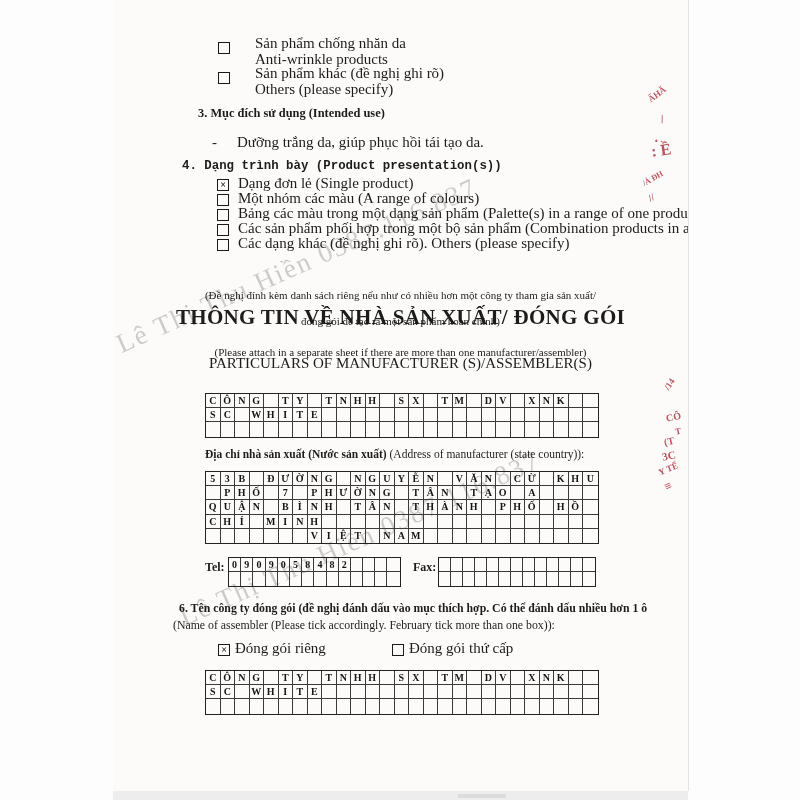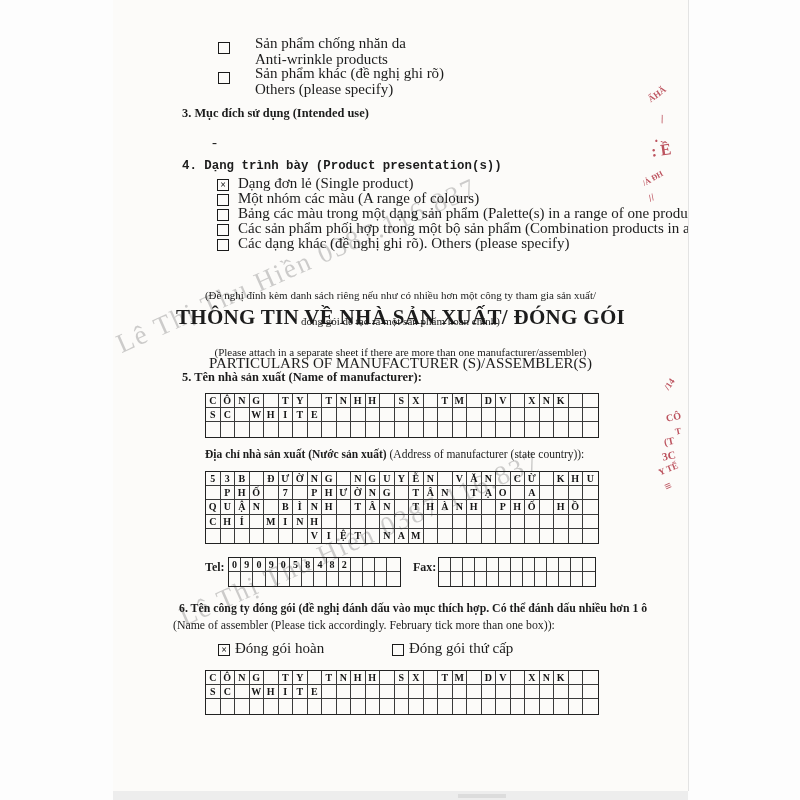--- a/index.html
+++ b/index.html
@@ -62,42 +62,42 @@
         <span class="stamp" style="left: 549px; top: 481px; font-size: 12px; transform: rotate(-24deg); color: rgb(178, 55, 69);">≡</span>
       </div>
 
     <span class="cb" style="left:105px;top:42px;"></span>
     <div class="abs txt" style="left:142px;top:36px;">Sản phẩm chống nhăn da</div>
     <div class="abs txt" style="left:142px;top:52px;">Anti-wrinkle products</div>
     <span class="cb" style="left:105px;top:72px;"></span>
     <div class="abs txt" style="left:142px;top:66px;">Sản phẩm khác (đề nghị ghi rõ)</div>
     <div class="abs txt" style="left:142px;top:82px;">Others (please specify)</div>
 
-    <div class="abs head" style="left:69px;top:106px;">3. Mục đích sử dụng (Intended use)</div>
+    <div class="abs head" style="left:85px;top:106px;">3. Mục đích sử dụng (Intended use)</div>
     <div class="abs txt" style="left:99px;top:135px;">-</div>
+    <div class="abs txt" style="left:124px;top:135px;">Dưỡng trắng da, giúp phục hồi tái tạo da.</div>
 
     <div class="abs head" style="left:69px;top:159px;font-family:Liberation Mono, monospace;">4. Dạng trình bày (Product presentation(s))</div>
     <span class="cb" style="left:104px;top:179px;">×</span>
     <div class="abs txt" style="left:125px;top:176px;">Dạng đơn lẻ (Single product)</div>
     <span class="cb" style="left:104px;top:194px;"></span>
     <div class="abs txt" style="left:125px;top:191px;">Một nhóm các màu (A range of colours)</div>
     <span class="cb" style="left:104px;top:209px;"></span>
     <div class="abs txt" style="left:125px;top:206px;">Bảng các màu trong một dạng sản phẩm (Palette(s) in a range of one product type)</div>
     <span class="cb" style="left:104px;top:224px;"></span>
     <div class="abs txt" style="left:125px;top:221px;">Các sản phẩm phối hợp trong một bộ sản phẩm (Combination products in a single kit)</div>
     <span class="cb" style="left:104px;top:239px;"></span>
     <div class="abs txt" style="left:125px;top:236px;text-align:right;">Các dạng khác (đề nghị ghi rõ). Others (please specify)</div>
 
     <div class="abs center vi-title" style="top:264px;">THÔNG TIN VỀ NHÀ SẢN XUẤT/ ĐÓNG GÓI</div>
     <div class="abs center sub" style="top:288px;">(Đề nghị đính kèm danh sách riêng nếu như có nhiều hơn  một công ty tham gia sản xuất/</div>
     <div class="abs center sub" style="top:314px;">đóng gói để tạo ra một sản phẩm hoàn chỉnh)</div>
     <div class="abs center en-title" style="top:327px;">PARTICULARS OF MANUFACTURER (S)/ASSEMBLER(S)</div>
     <div class="abs center sub" style="top:345px;font-size:11px;">(Please attach in a separate sheet if there are more than one manufacturer/assembler)</div>
 
-    <div class="abs head" style="left:69px;top:370px;">5. Tên nhà sản xuất (Name of manufacturer):</div>
     <div class="grid main-grid" style="left:92px;top:393px;">
         <div class="grow">
           <span class="gcell">C</span>
           <span class="gcell">Ô</span>
           <span class="gcell">N</span>
           <span class="gcell">G</span>
           <span class="gcell"></span>
           <span class="gcell">T</span>
           <span class="gcell">Y</span>
           <span class="gcell"></span>
@@ -398,21 +398,21 @@
           <span class="gcell"></span>
           <span class="gcell"></span>
           <span class="gcell"></span>
         </div>
       </div>
 
     <div class="abs" style="left:66px;top:601px;font-size:11.8px;font-weight:bold;">6. Tên công ty đóng gói (đề nghị đánh dấu vào mục thích hợp. Có thể đánh dấu nhiều hơn 1 ô</div>
     <div class="abs" style="left:60px;top:618px;font-size:11.8px;">(Name of assembler (Please tick accordingly. February tick more than one box)):</div>
 
     <span class="cb" style="left:105px;top:644px;">×</span>
-    <div class="abs txt" style="left:122px;top:641px;">Đóng gói hoàn</div>
+    <div class="abs txt" style="left:122px;top:641px;">Đóng gói riêng</div>
     <span class="cb" style="left:279px;top:644px;"></span>
     <div class="abs txt" style="left:296px;top:641px;">Đóng gói thứ cấp</div>
 
     <div class="grid main-grid" style="left:92px;top:670px;">
         <div class="grow">
           <span class="gcell">C</span>
           <span class="gcell">Ô</span>
           <span class="gcell">N</span>
           <span class="gcell">G</span>
           <span class="gcell"></span>

